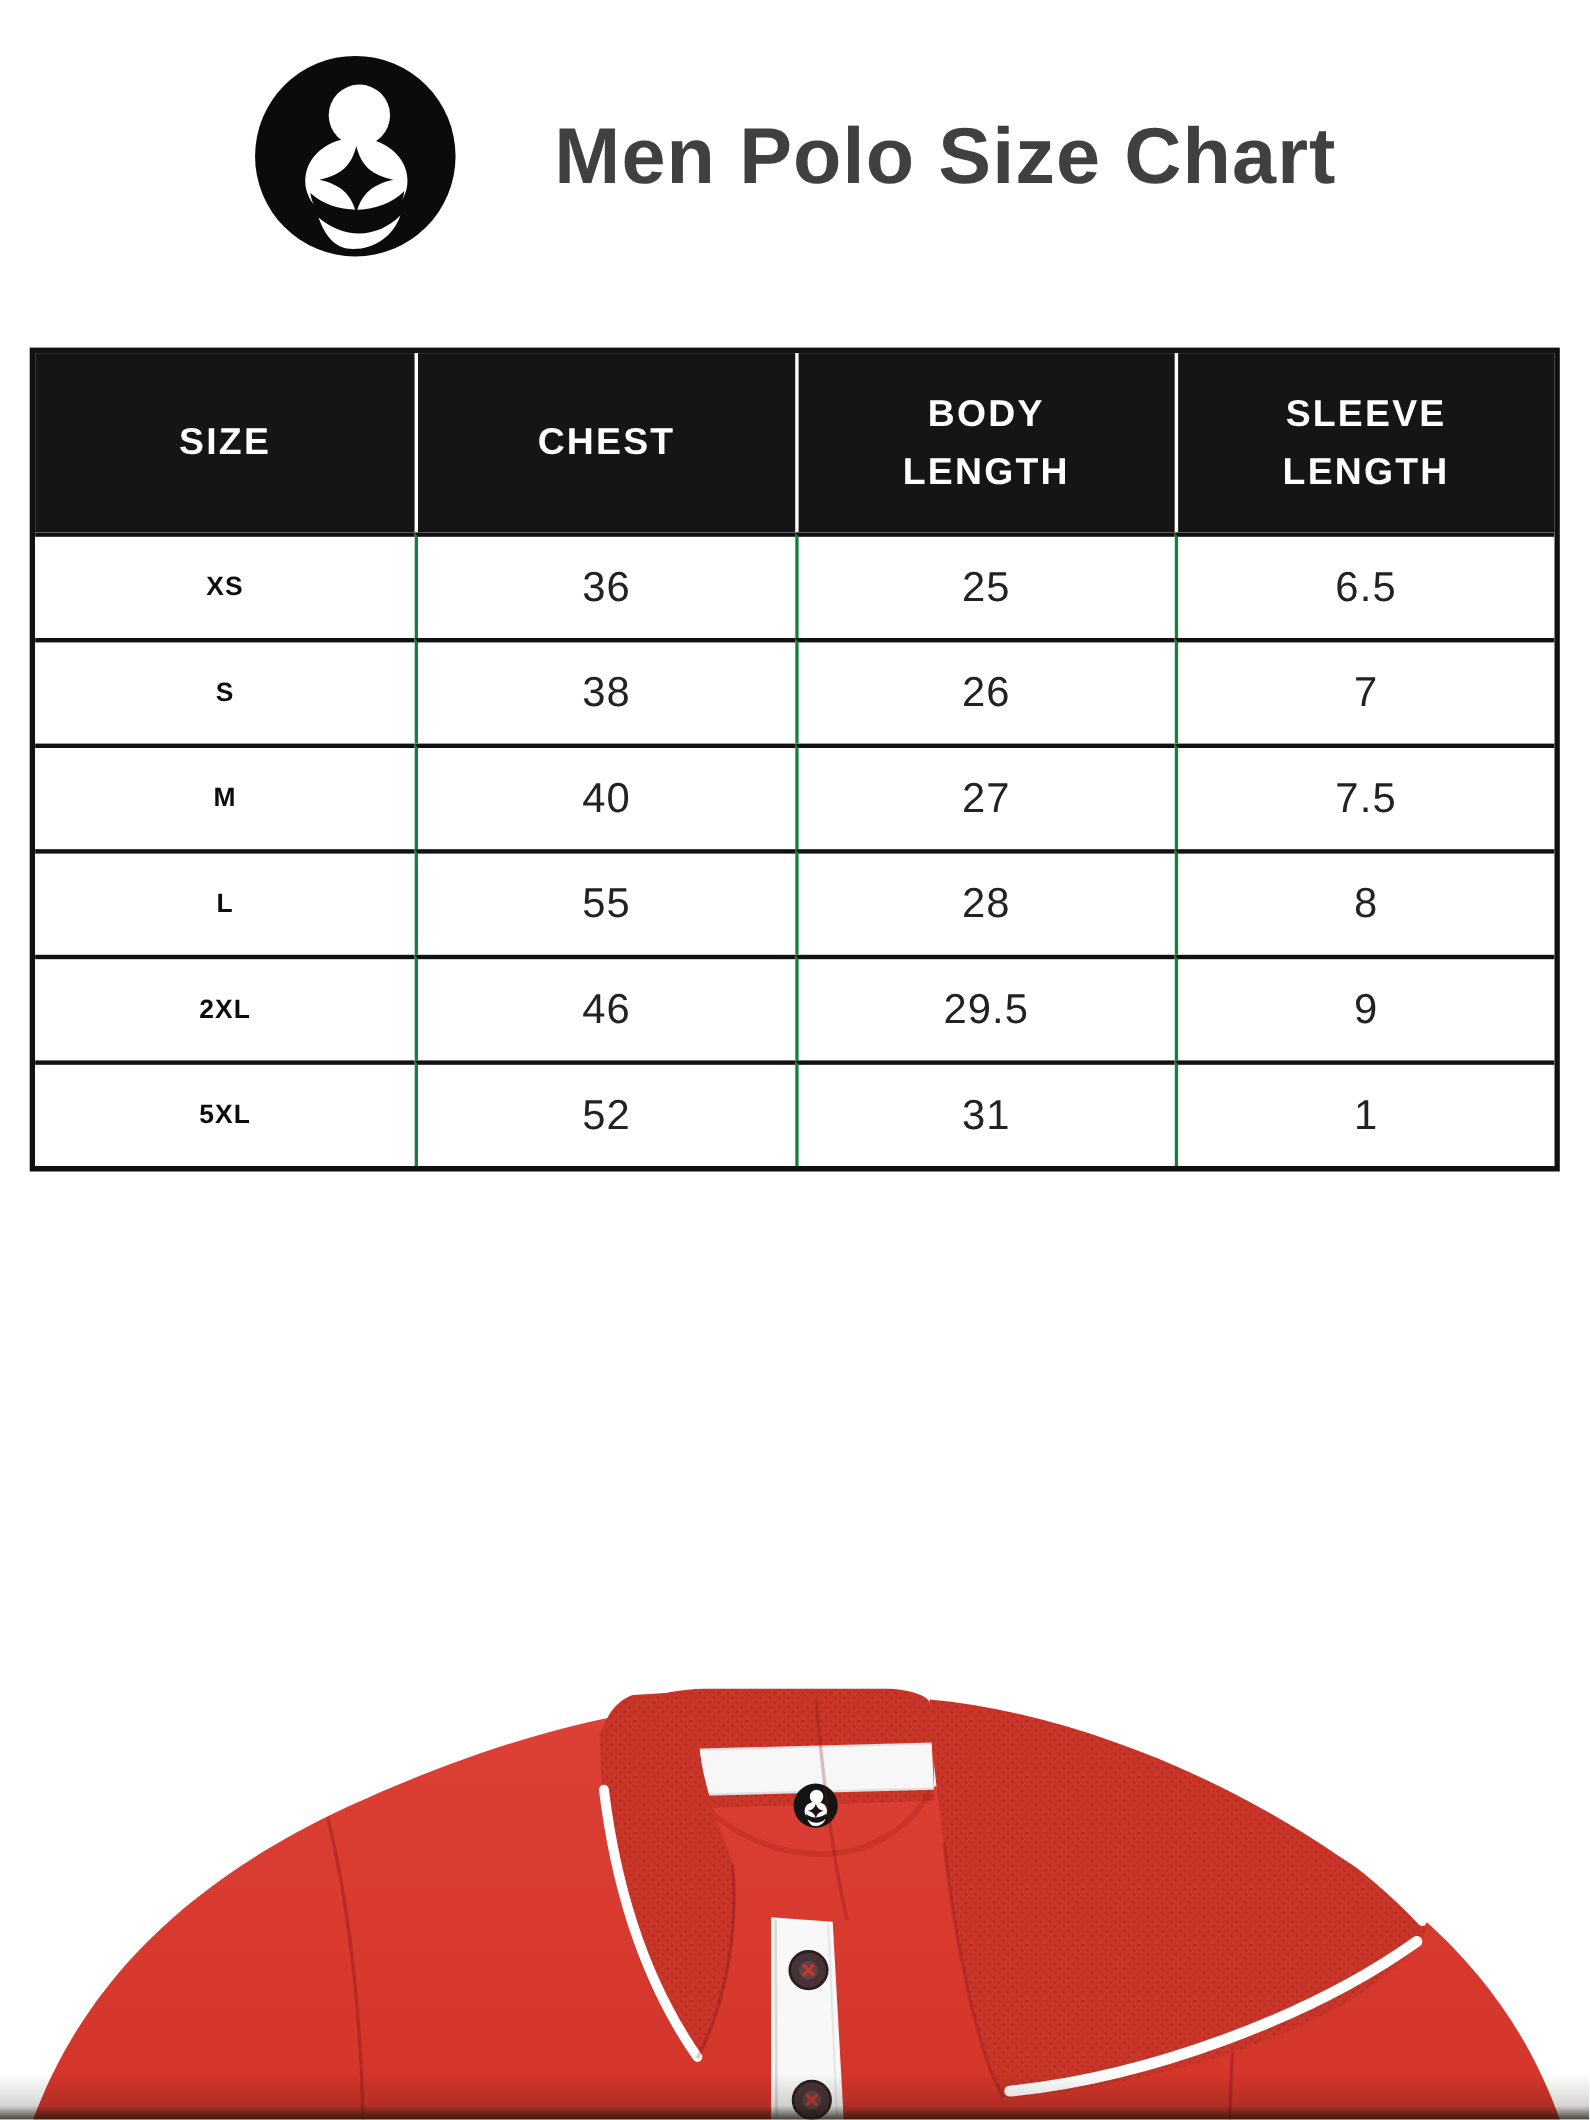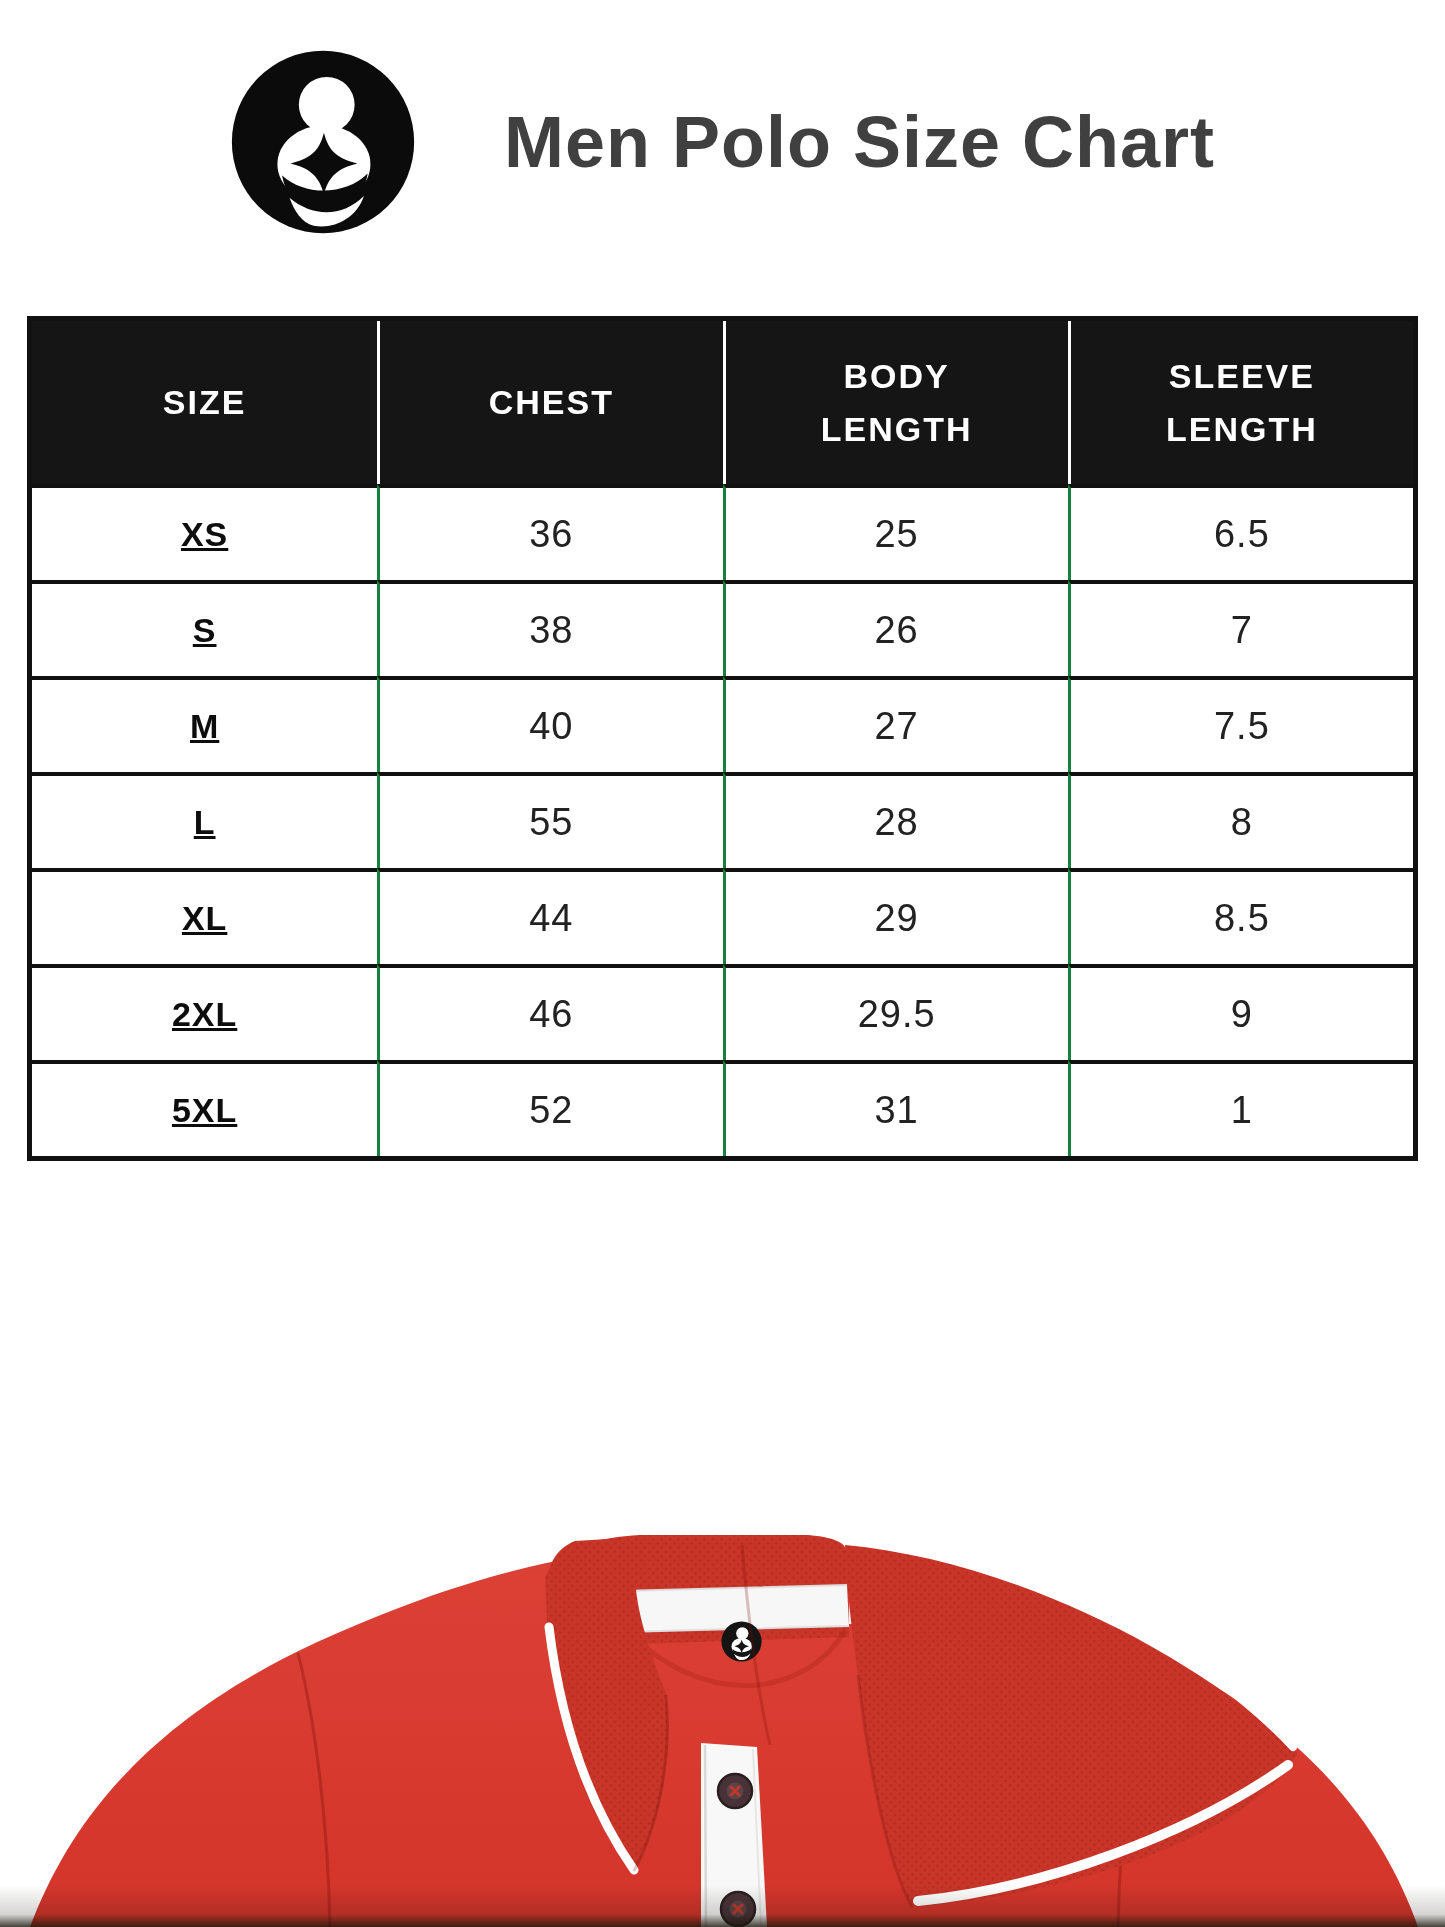--- a/index.html
+++ b/index.html
@@ -29,21 +29,21 @@
     text-align:center;vertical-align:middle;padding:0;
   }
   table.size-chart th + th{border-left:3px solid #fff;}
   table.size-chart th .hcell{max-width:250px;margin:0 auto;line-height:1.55;}
   table.size-chart td{
     background:#fff;height:92px;text-align:center;vertical-align:middle;
     border-top:4px solid #111;padding:0;
     font-size:38px;font-weight:400;color:#222;letter-spacing:1px;
   }
   table.size-chart td + td{border-left:3px solid #15803d;}
-  table.size-chart td.size-cell{font-weight:bold;font-size:34px;color:#0d0d0d;text-decoration:underline;}
+  table.size-chart td.size-cell{font-weight:bold;font-size:24px;color:#0d0d0d;}
   
   .note{
     margin-top:98px;text-align:center;font-weight:bold;
     font-size:46px;line-height:78px;color:#101010;letter-spacing:0.5px;
   }
   
   .shirt{position:absolute;left:0;bottom:0;width:1445px;height:392px;display:block;}
 </style>
 </head>
 <body>
@@ -100,26 +100,20 @@
         <td class="size-cell">M</td>
         <td>40</td>
         <td>27</td>
         <td>7.5</td>
       </tr>
       <tr>
         <td class="size-cell">L</td>
         <td>55</td>
         <td>28</td>
         <td>8</td>
-      </tr>
-      <tr>
-        <td class="size-cell">XL</td>
-        <td>44</td>
-        <td>29</td>
-        <td>8.5</td>
       </tr>
       <tr>
         <td class="size-cell">2XL</td>
         <td>46</td>
         <td>29.5</td>
         <td>9</td>
       </tr>
       <tr>
         <td class="size-cell">5XL</td>
         <td>52</td>

